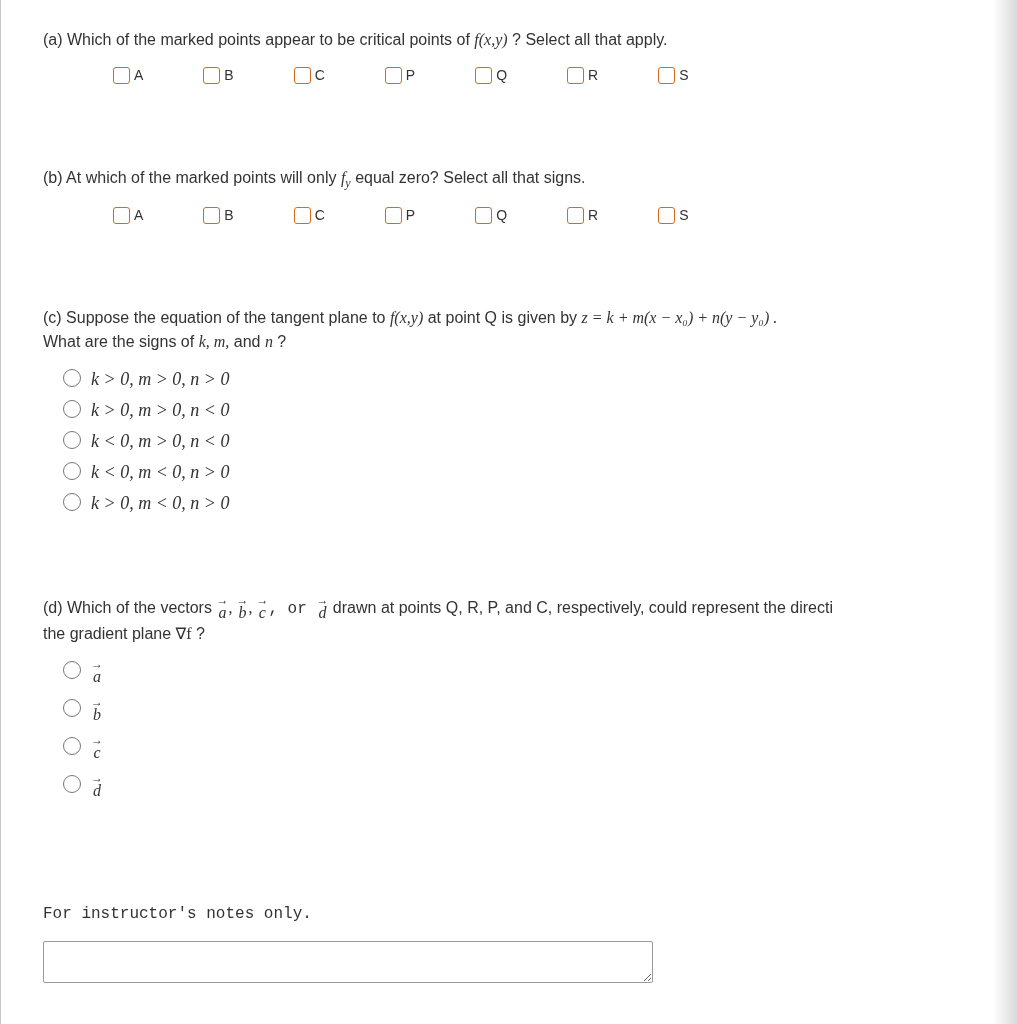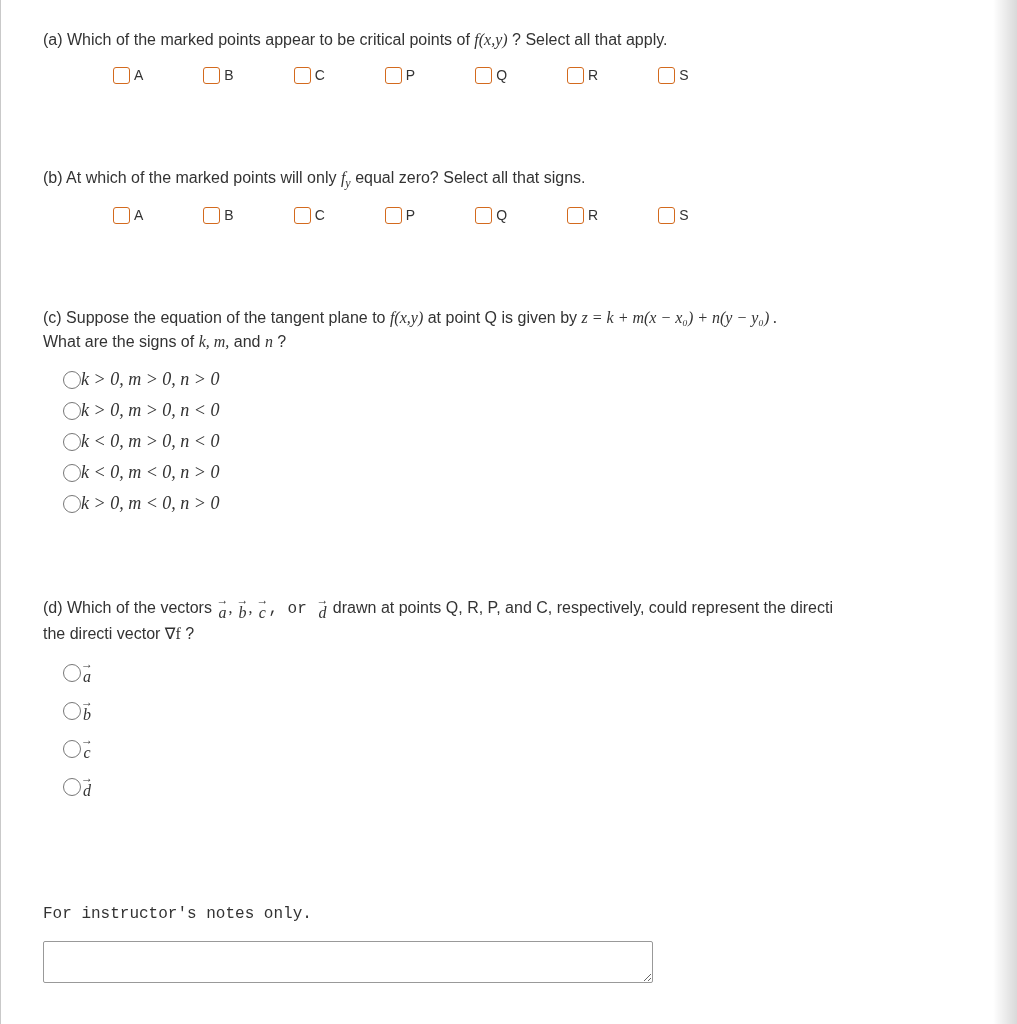--- a/index.html
+++ b/index.html
@@ -38,21 +38,21 @@
   .checkitem { display:flex; align-items:center; gap:4px; }
   .chkbox {
     width:15px; height:15px;
     border:1.5px solid #d36a1e;
     border-radius:3px;
     display:inline-block;
   }
   .chklabel { font-size:14px; color:#333; }
   .radiocol { padding-left:20px; display:flex; flex-direction:column; gap:10px; }
   .radiocol.vec { gap:14px; }
-  .radioitem { display:flex; align-items:center; }
+  .radioitem { display:flex; align-items:flex-start; gap:10px; }
   .radio {
     width:16px; height:16px;
     border:1px solid #777;
     border-radius:50%;
   }
   .radiolabel { font-style: italic; font-family: "Times New Roman", Times, serif; font-size:18px; }
   .notesbox {
     width: 610px;
     height: 42px;
     border:1px solid #999;
@@ -196,21 +196,21 @@
         </span><span style="font-family:'Times New Roman'">, </span>
       <span class="vec-row">
           <span class="arrow">→</span>
           <span class="letter">c</span>
         </span><span style="font-family:Liberation Mono, monospace">, or </span>
       <span class="vec-row">
           <span class="arrow">→</span>
           <span class="letter">d</span>
         </span>
       <span>  drawn at points Q, R, P, and C, respectively, could represent the directi</span><br>
-      <span>the directi vector </span>
+      <span>the gradient plane </span>
       <span class="math" style="font-style:normal">∇f</span>
       <span>?</span>
     </div>
     <div class="radiocol vec">
       <label class="radioitem">
           <span class="radio"></span>
           <span class="vec-row">
             <span class="arrow">→</span>
             <span class="letter">a</span>
           </span>

